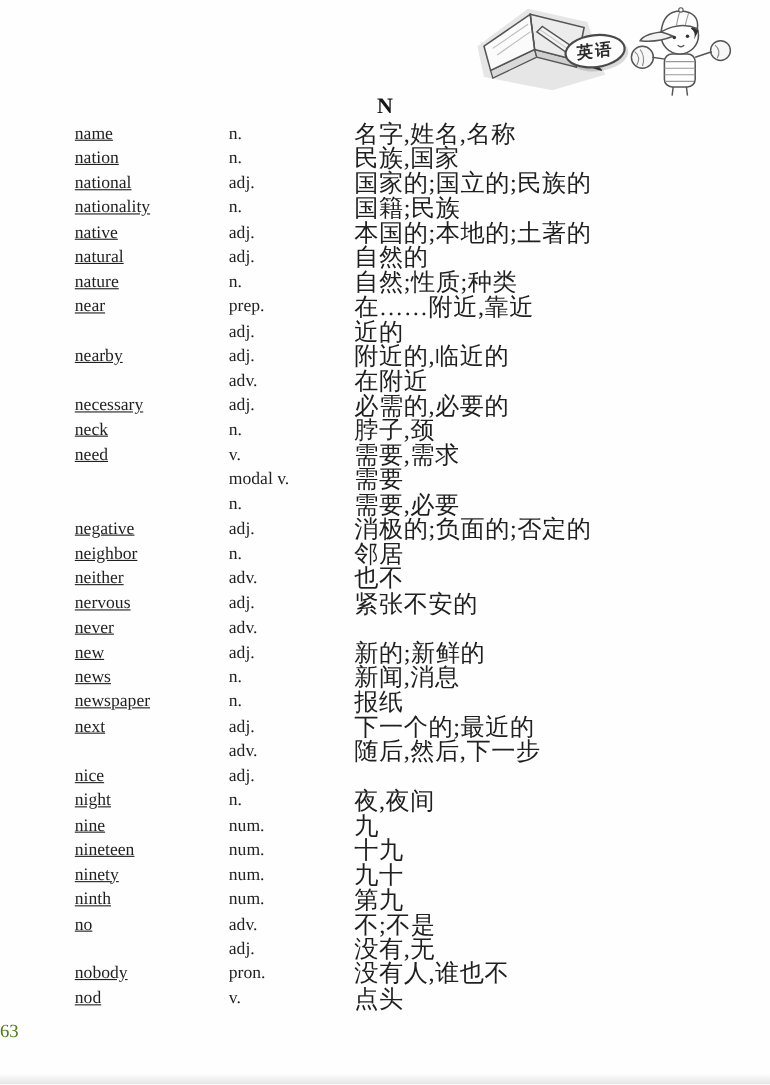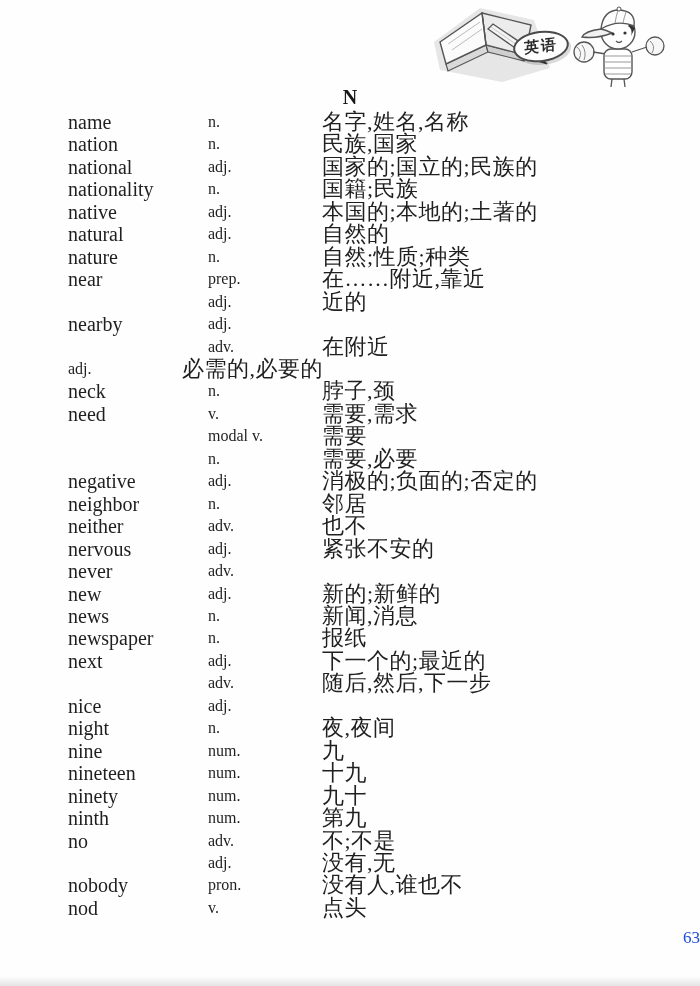--- a/index.html
+++ b/index.html
@@ -76,33 +76,33 @@
     left: 68px;
     top: 111px;
     width: 570px;
   }
   .row {
     display: flex;
     height: 22.46px;
     line-height: 22.46px;
     white-space: nowrap;
   }
-  .col-word    { width: 140px; font-size: 20px; }
+  .col-word    { width: 140px; font-size: 16px; text-decoration: underline; }
   .col-pos     { width: 114px; font-size: 16px; }
   .col-meaning { flex: 1; font-size: 22px; letter-spacing: 0.5px; }
 
   
   .page-number {
     position: absolute;
     top: 928px;
     left: 0;
     width: 700px;
-    text-align: right;
+    text-align: left;
     font-size: 17px;
-    color: #1d4ed8;
+    color: #4d7c0f;
   }
 </style>
 </head>
 <body>
 
 <div class="page">
 
   <div class="illustration">
 
     <svg class="book-svg" width="135" height="90" viewBox="0 0 135 90">
@@ -215,29 +215,31 @@
 
     <div class="row">
       <span class="col-word"></span>
       <span class="col-pos">adj.</span>
       <span class="col-meaning">近的</span>
     </div>
 
     <div class="row">
       <span class="col-word">nearby</span>
       <span class="col-pos">adj.</span>
+      <span class="col-meaning">附近的,临近的</span>
     </div>
 
     <div class="row">
       <span class="col-word"></span>
       <span class="col-pos">adv.</span>
       <span class="col-meaning">在附近</span>
     </div>
 
     <div class="row">
+      <span class="col-word">necessary</span>
       <span class="col-pos">adj.</span>
       <span class="col-meaning">必需的,必要的</span>
     </div>
 
     <div class="row">
       <span class="col-word">neck</span>
       <span class="col-pos">n.</span>
       <span class="col-meaning">脖子,颈</span>
     </div>
 

